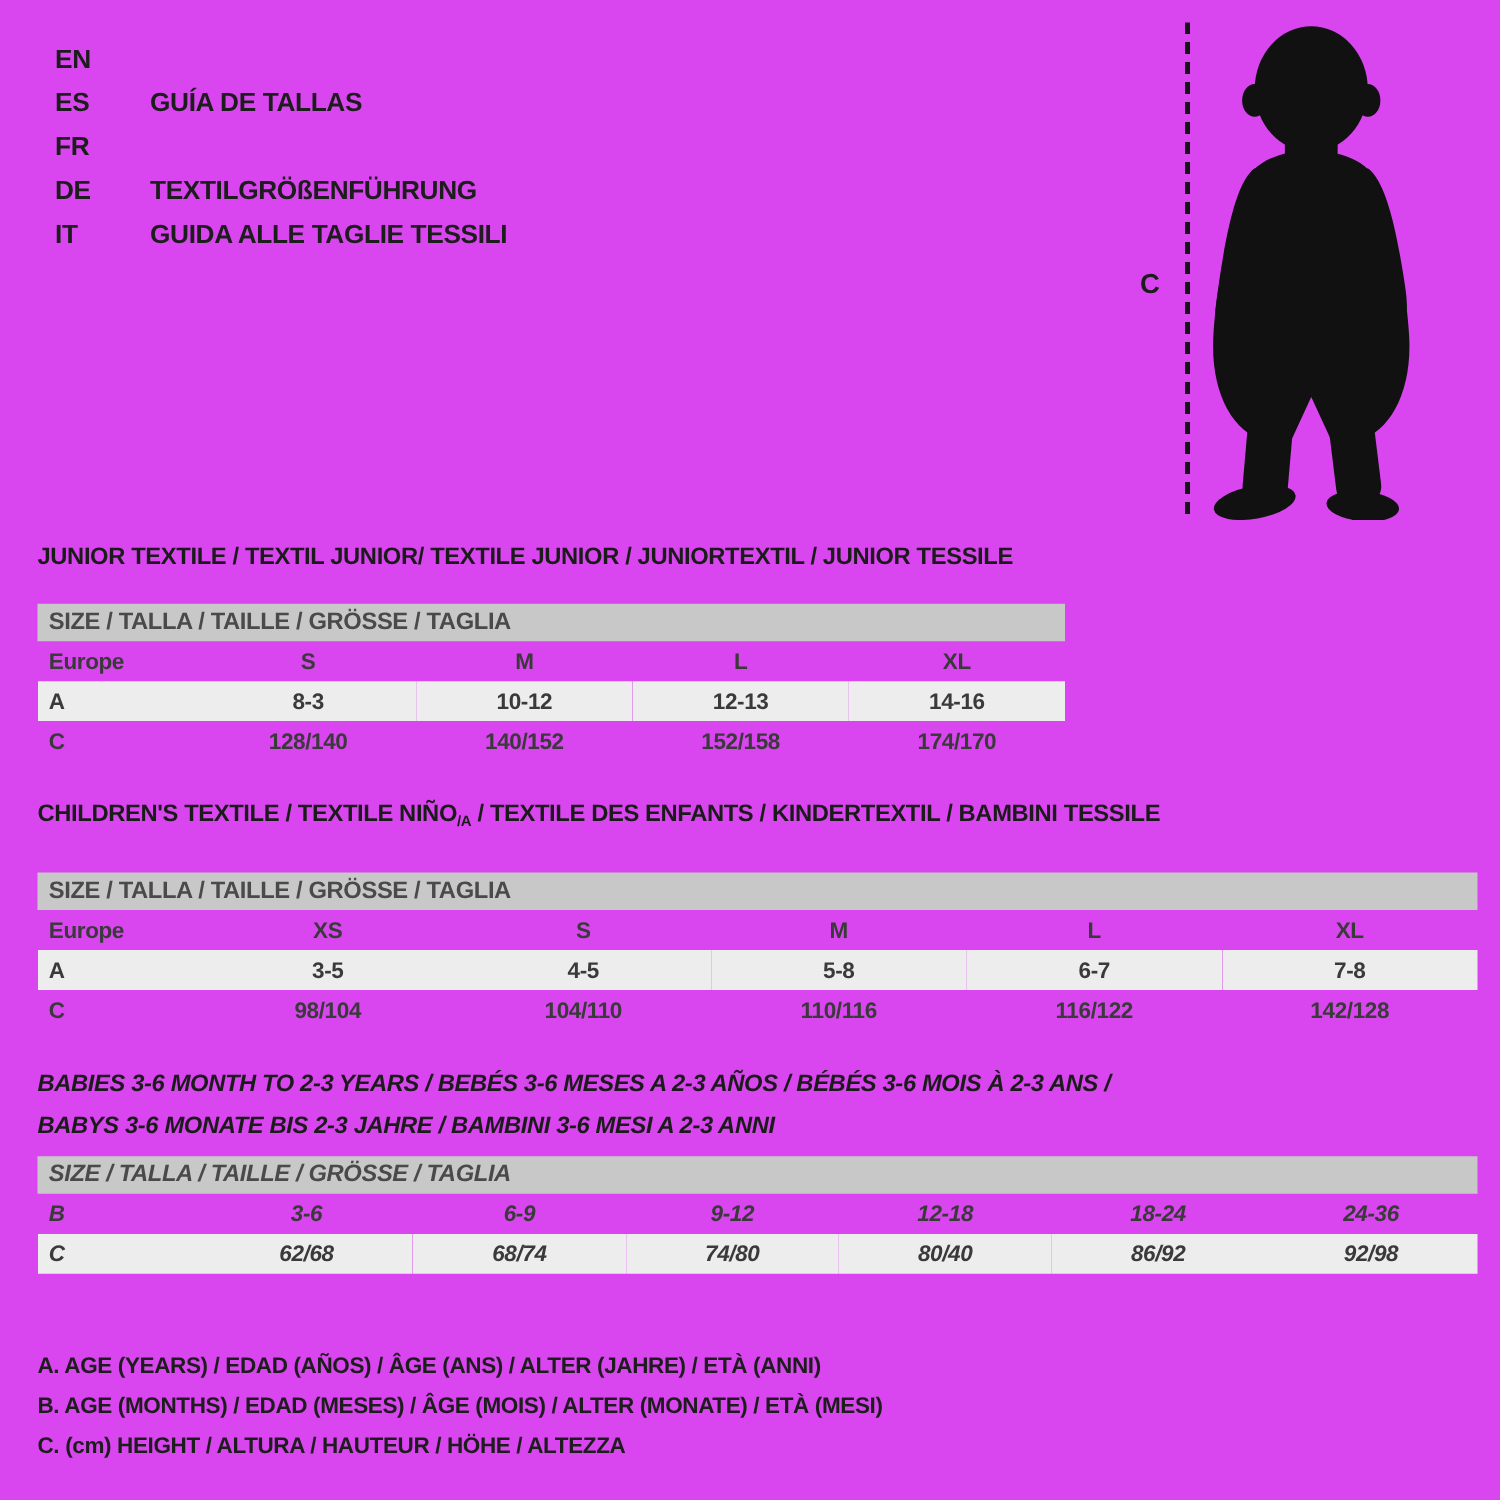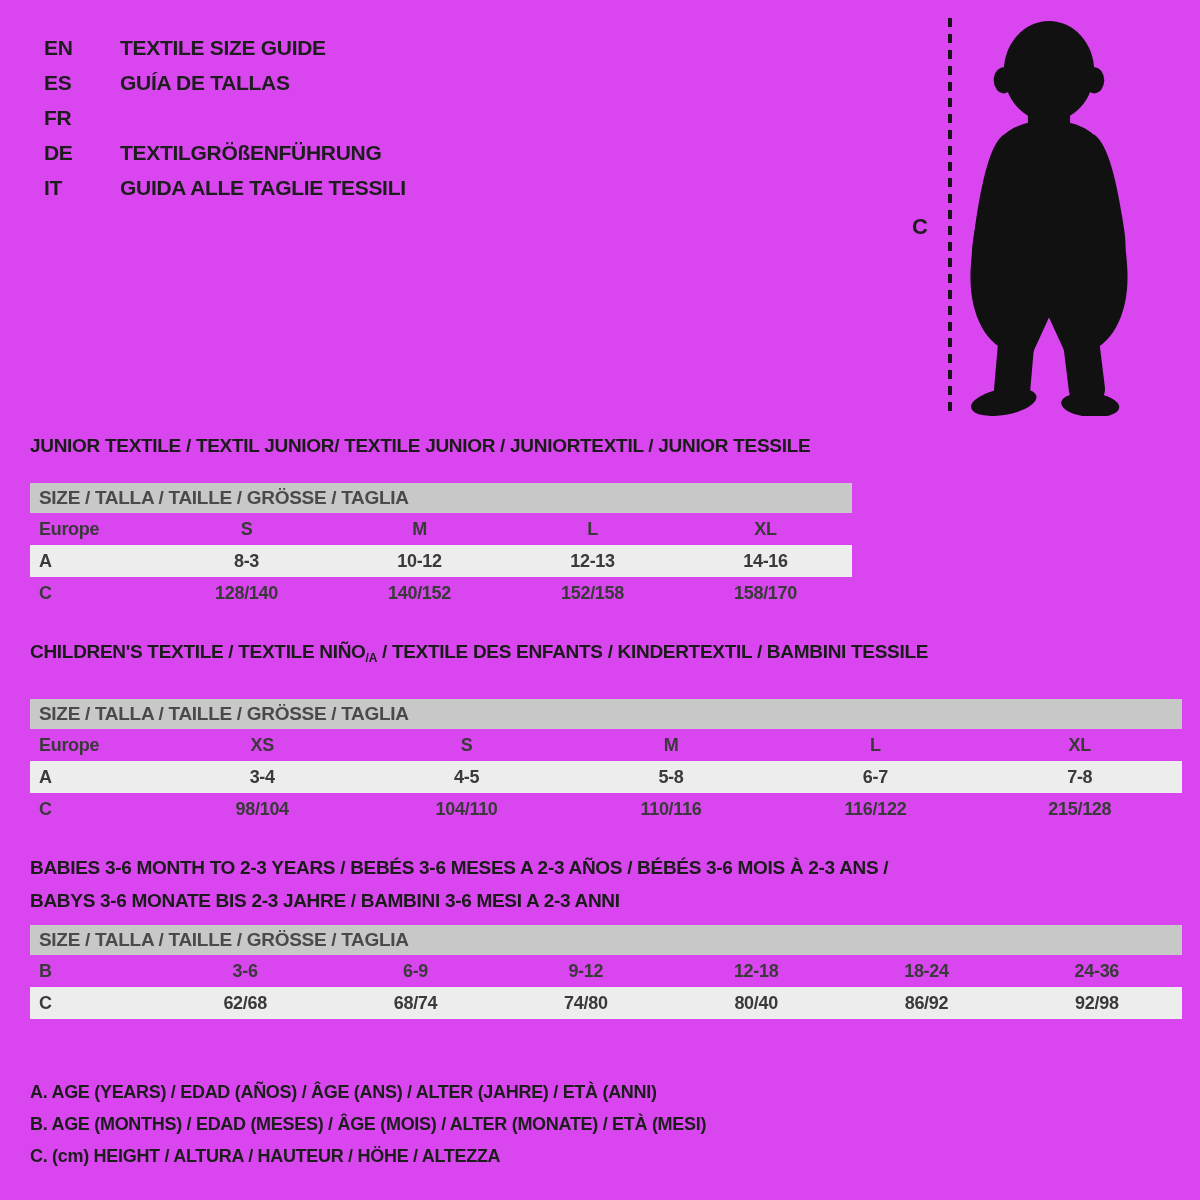--- a/index.html
+++ b/index.html
@@ -44,21 +44,20 @@
   .legend-line{font-size:18px;line-height:32px;color:#1d1d1d;white-space:nowrap;}
 </style>
 </head>
 <body>
 
 <div class="canvas">
 
   <div class="lang-list">
     <div class="lang-row">
       <span class="lang-code">EN</span>
-      <span class="lang-label">TEXTILE SIZE GUIDE</span>
     </div>
     <div class="lang-row">
       <span class="lang-code">ES</span>
       <span class="lang-label">GUÍA DE TALLAS</span>
     </div>
     <div class="lang-row">
       <span class="lang-code">FR</span>
     </div>
     <div class="lang-row">
       <span class="lang-code">DE</span>
@@ -112,21 +111,21 @@
         <td>8-3</td>
         <td>10-12</td>
         <td>12-13</td>
         <td>14-16</td>
       </tr>
       <tr>
         <td class="rowlab">C</td>
         <td>128/140</td>
         <td>140/152</td>
         <td>152/158</td>
-        <td>158/170</td>
+        <td>174/170</td>
       </tr>
     </tbody>
       </table>
   </div>
 
   <div class="section ch" style="left:30px;top:641px;width:1152px;">
     <div class="sec-title"><span>CHILDREN'S TEXTILE / TEXTILE NIÑO</span><span class="sub">/A</span><span> / TEXTILE DES ENFANTS / KINDERTEXTIL / BAMBINI TESSILE</span></div>
     <div class="size-bar">SIZE / TALLA / TAILLE / GRÖSSE / TAGLIA</div>
     <table class="size-table">
       <colgroup>
@@ -141,39 +140,39 @@
           <tr>
         <td class="rowlab">Europe</td>
         <td>XS</td>
         <td>S</td>
         <td>M</td>
         <td>L</td>
         <td>XL</td>
       </tr>
       <tr class="shaded">
         <td class="rowlab">A</td>
-        <td>3-4</td>
+        <td>3-5</td>
         <td>4-5</td>
         <td>5-8</td>
         <td>6-7</td>
         <td>7-8</td>
       </tr>
       <tr>
         <td class="rowlab">C</td>
         <td>98/104</td>
         <td>104/110</td>
         <td>110/116</td>
         <td>116/122</td>
-        <td>215/128</td>
+        <td>142/128</td>
       </tr>
     </tbody>
       </table>
   </div>
 
-  <div class="section bb" style="left:30px;top:851px;width:1152px;">
+  <div class="section bb" style="left:30px;top:851px;width:1152px;font-style:italic;">
     <div class="sec-title">
       <div>BABIES 3-6 MONTH TO 2-3 YEARS / BEBÉS 3-6 MESES A 2-3 AÑOS / BÉBÉS 3-6 MOIS À 2-3 ANS /</div>
       <div>BABYS 3-6 MONATE BIS 2-3 JAHRE / BAMBINI 3-6 MESI A 2-3 ANNI</div>
     </div>
     <div class="size-bar">SIZE / TALLA / TAILLE / GRÖSSE / TAGLIA</div>
     <table class="size-table">
       <colgroup>
           <col class="labcol">
           <col>
           <col>

